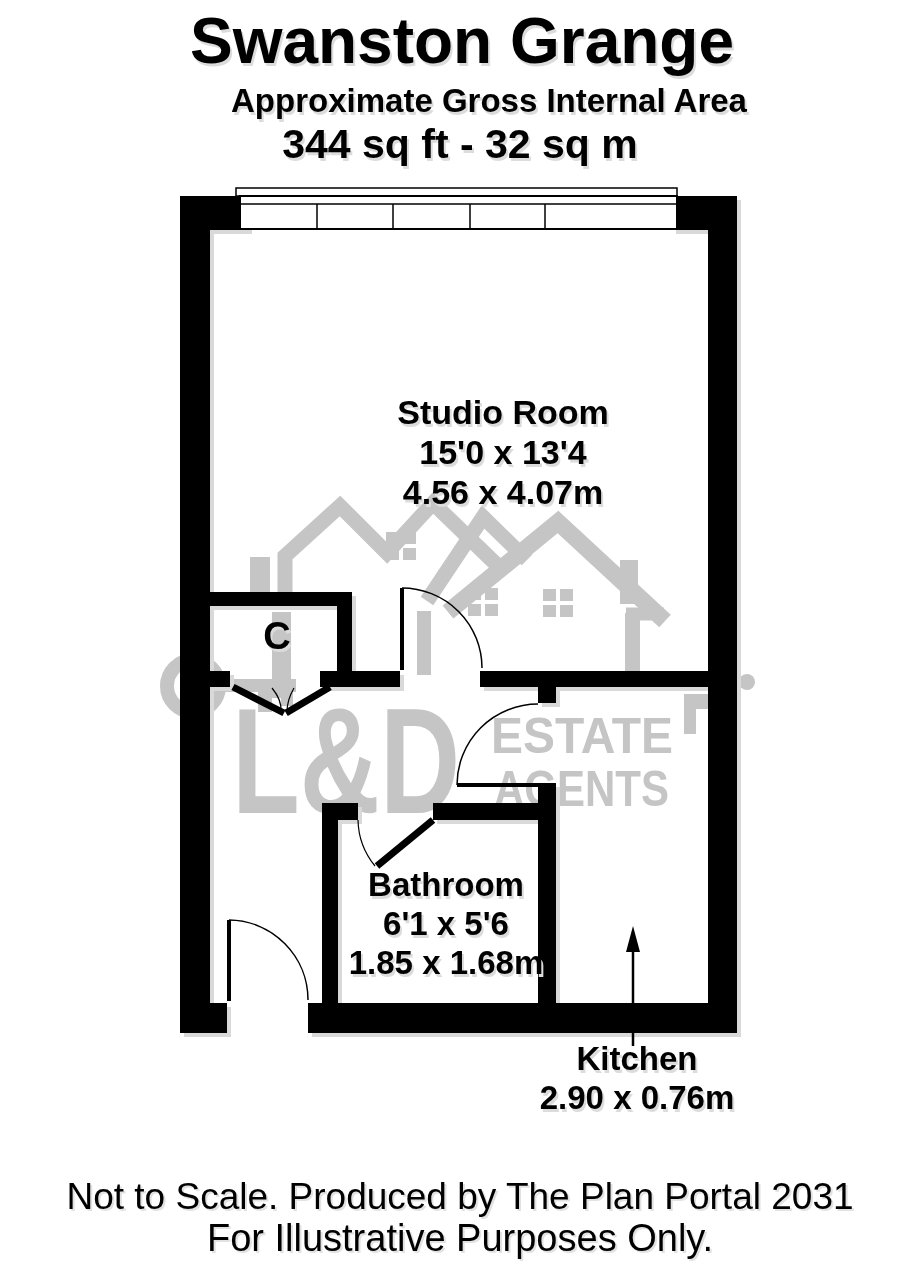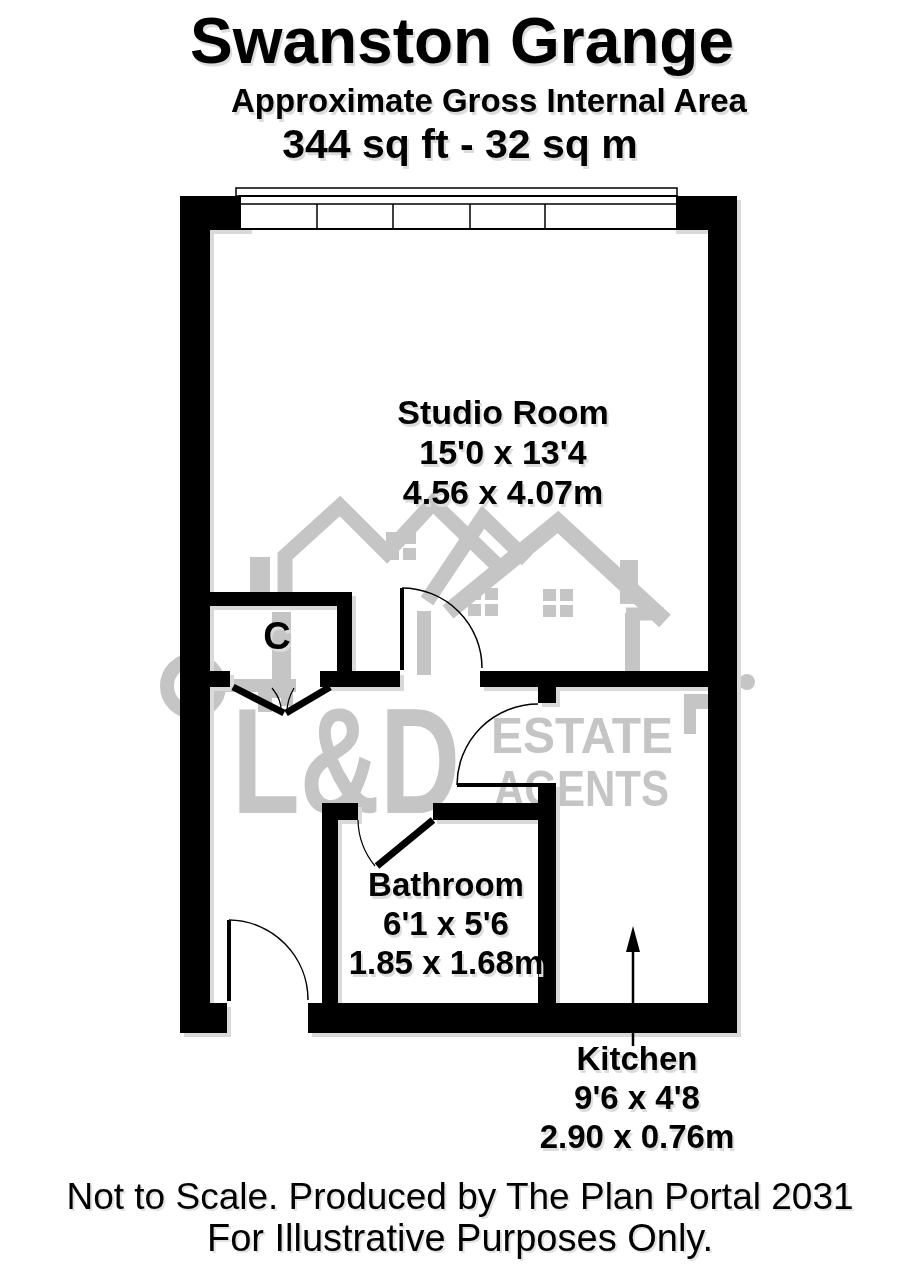--- a/index.html
+++ b/index.html
@@ -178,20 +178,19 @@
   <div class="label c-label">C</div>
 
   <div class="label room bathroom">
     <div>Bathroom</div>
     <div>6'1 x 5'6</div>
     <div>1.85 x 1.68m</div>
   </div>
 
   <div class="label room kitchen">
     <div>Kitchen</div>
-    <div>9'6 x 4'8</div>
     <div>2.90 x 0.76m</div>
   </div>
 
   <div class="label footer1">Not to Scale. Produced by The Plan Portal 2031</div>
   <div class="label footer2">For Illustrative Purposes Only.</div>
 
 </div>
 
 </body></html>

